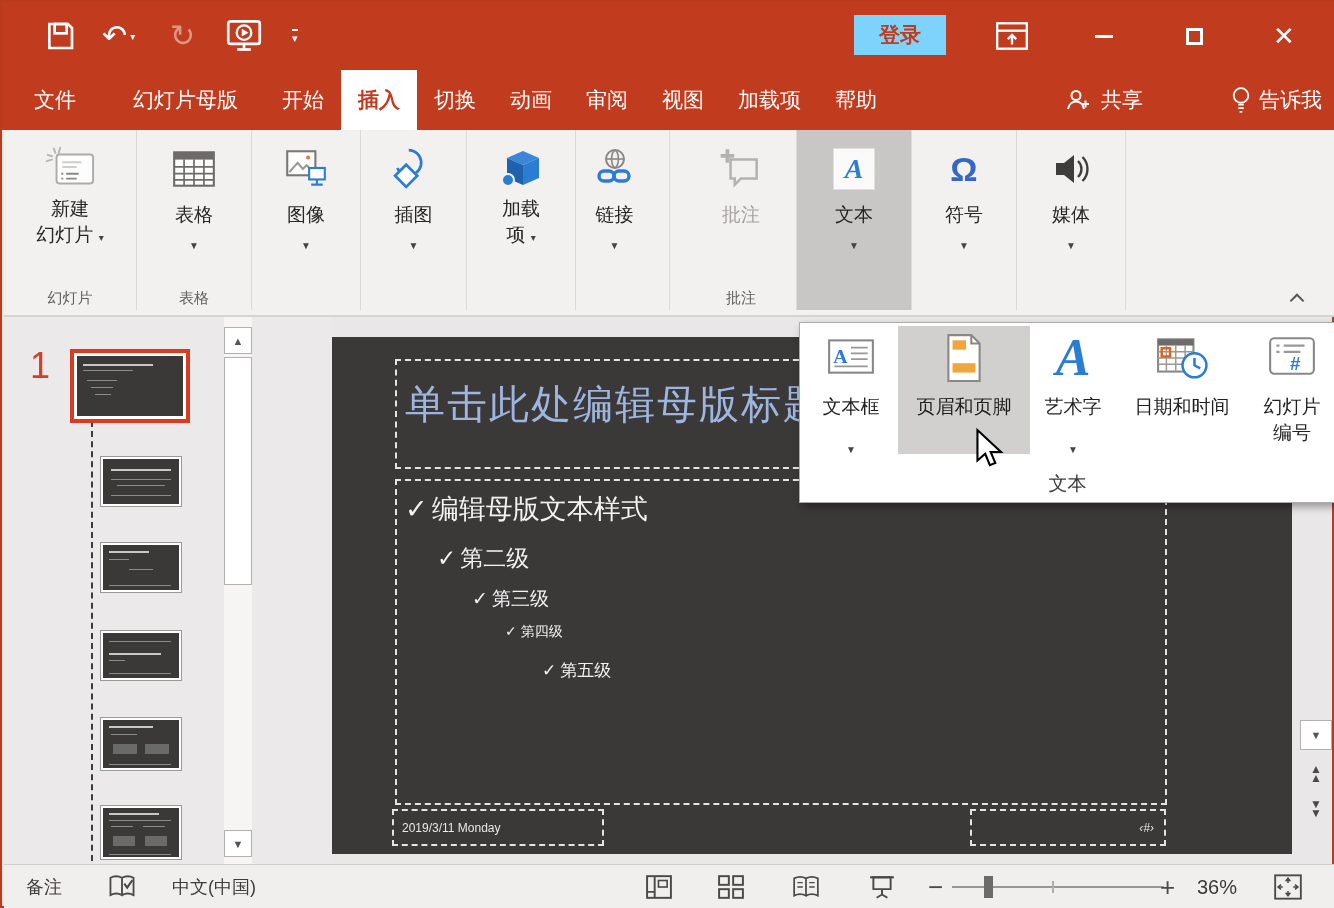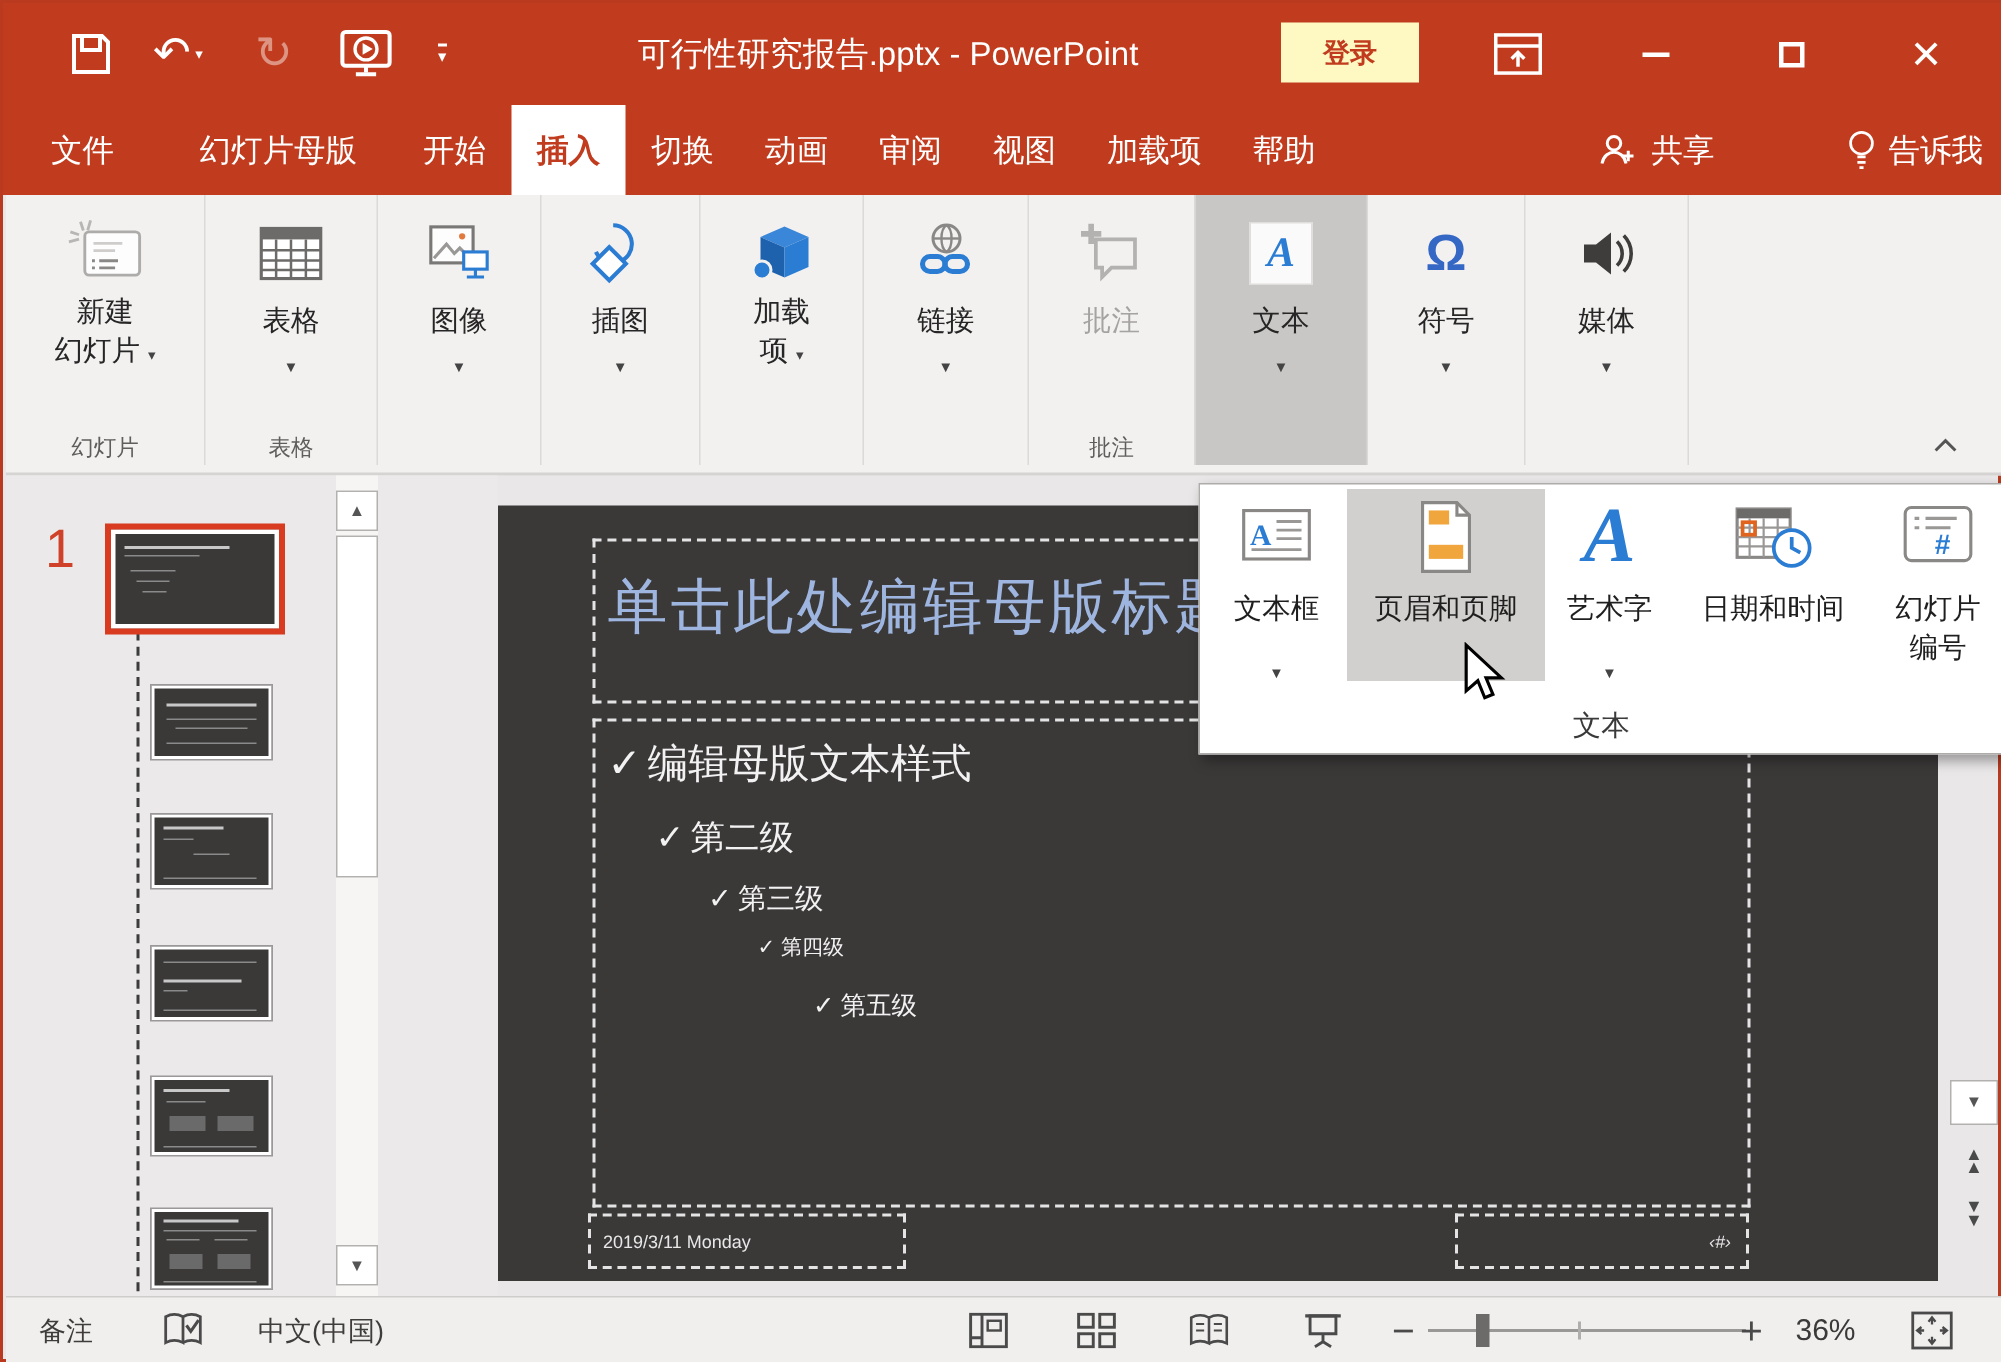--- a/index.html
+++ b/index.html
@@ -11,21 +11,21 @@
   
   #titlebar { position:absolute; left:0; top:0; width:1334px; height:68px;
     background:#c13c1e; color:#fff; }
   .qat-btn { position:absolute; top:14px; height:40px; display:flex;
     align-items:center; justify-content:center; color:#fff; }
   .uchar { font-size:30px; line-height:30px; }
   #title-text { position:absolute; left:320px; top:0; width:540px; height:68px;
     display:flex; align-items:center; justify-content:center;
     font-size:22px; color:#fff; }
   #signin-btn { position:absolute; left:852px; top:13px; width:92px; height:40px;
-    background:#fef9c3; color:#c13c1e; font-size:18px; display:flex;
+    background:#7dd3fc; color:#c13c1e; font-size:21px; display:flex;
     align-items:center; justify-content:center; font-weight:bold; }
   .winctl { position:absolute; top:16px; width:48px; height:36px; display:flex;
     align-items:center; justify-content:center; color:#fff; }
 
   
   #tabrow { position:absolute; left:0; top:68px; width:1334px; height:60px;
     background:#c13c1e; display:flex; align-items:stretch; color:#fff;
     font-size:21px; }
   .tab { display:flex; align-items:center; padding:0 17px; cursor:default; }
   .tab.active { background:#ffffff; color:#c13c1e; font-weight:bold; }
@@ -146,21 +146,20 @@
           <rect x="2" y="2" width="28" height="20" rx="2" fill="none" stroke="#fff" stroke-width="2.4"></rect>
           <circle cx="16" cy="12" r="6.5" fill="none" stroke="#fff" stroke-width="2"></circle>
           <path d="M14 8.5v7l6-3.5z" fill="#fff"></path>
           <path d="M16 22v4" stroke="#fff" stroke-width="2.4"></path>
           <path d="M10 27h12" stroke="#fff" stroke-width="2.4"></path>
         </svg>
     </div>
     <div class="qat-btn" style="left:290px;">
       <span style="display:inline-block; border-top:2px solid #fff; font-size:11px; line-height:12px; padding-top:1px;">▾</span>
     </div>
-    <div id="title-text">可行性研究报告.pptx - PowerPoint</div>
     <div id="signin-btn">登录</div>
     <div class="winctl" style="left:986px;">
       <svg width="36" height="32" viewBox="0 0 34 30">
           <rect x="3" y="3" width="28" height="24" fill="none" stroke="#fff" stroke-width="2.2"></rect>
           <path d="M3 10h28" stroke="#fff" stroke-width="2.2"></path>
           <path d="M17 23v-8" stroke="#fff" stroke-width="2.2"></path>
           <path d="M13 18l4-4 4 4" fill="none" stroke="#fff" stroke-width="2.2"></path>
         </svg>
     </div>
     <div class="winctl" style="left:1078px;">
@@ -268,21 +267,21 @@
             <polygon points="42,11 26,18 26,38 42,31" fill="#2b7cd3"></polygon>
             <circle cx="11" cy="33" r="6" fill="#2b7cd3" stroke="#f3f1f0" stroke-width="2"></circle>
           </svg>
       </div>
       <div class="rbtn-label" style="top:66px;">
         <div>加载</div>
         <div><span>项</span> <span style="font-size:10px; color:#444;">▾</span></div>
       </div>
     </div>
 
-    <div class="rgroup" style="left:572px; width:110px;">
+    <div class="rgroup" style="left:556px; width:110px;">
       <div class="rbtn-icon">
         <svg width="46" height="46" viewBox="0 0 46 44">
             <circle cx="23" cy="12" r="9" fill="none" stroke="#8a8886" stroke-width="2"></circle>
             <path d="M14 12h18" stroke="#8a8886" stroke-width="1.6"></path>
             <path d="M23 3c-4.5 3-4.5 15 0 18M23 3c4.5 3 4.5 15 0 18" fill="none" stroke="#8a8886" stroke-width="1.6"></path>
             <rect x="7" y="24" width="15" height="10" rx="5" fill="none" stroke="#2b7cd3" stroke-width="3.4"></rect>
             <rect x="22" y="24" width="15" height="10" rx="5" fill="none" stroke="#2b7cd3" stroke-width="3.4"></rect>
           </svg>
       </div>
       <div class="rbtn-label">链接</div>

